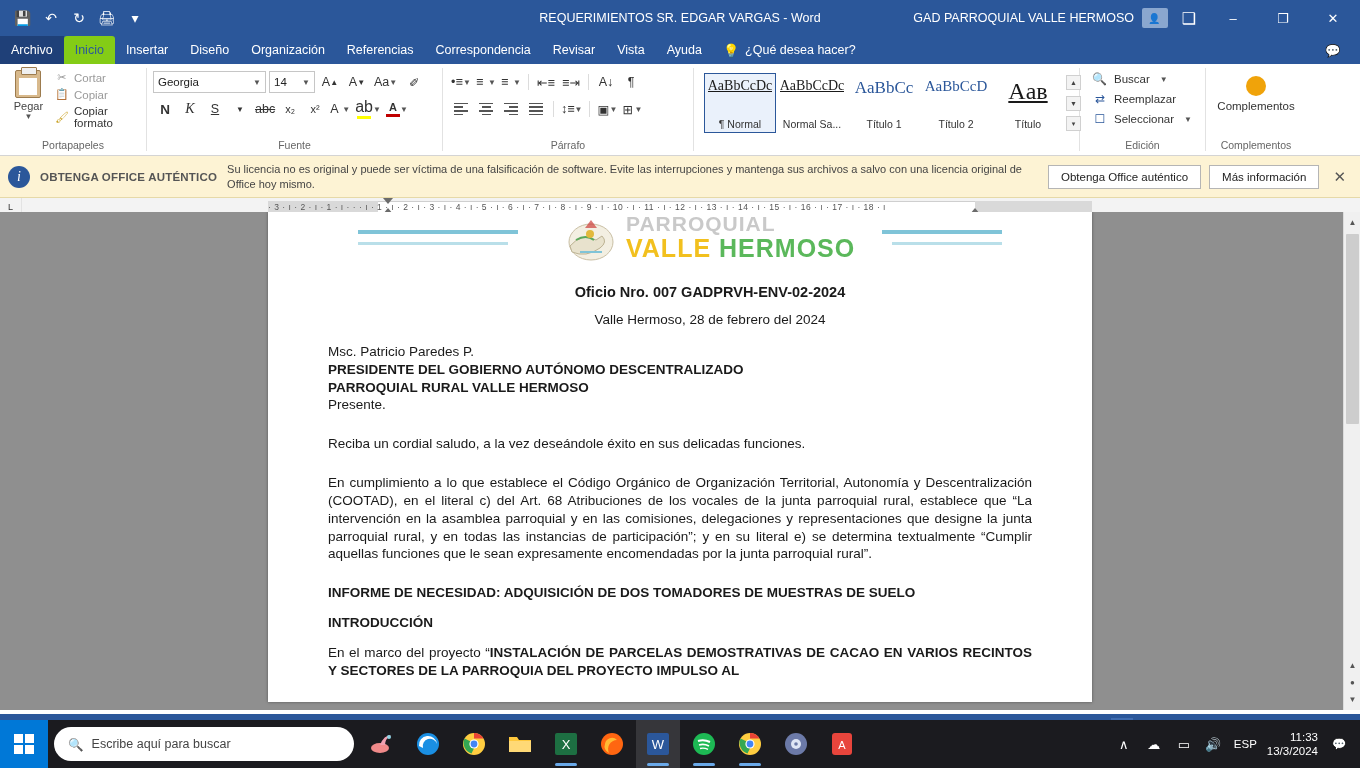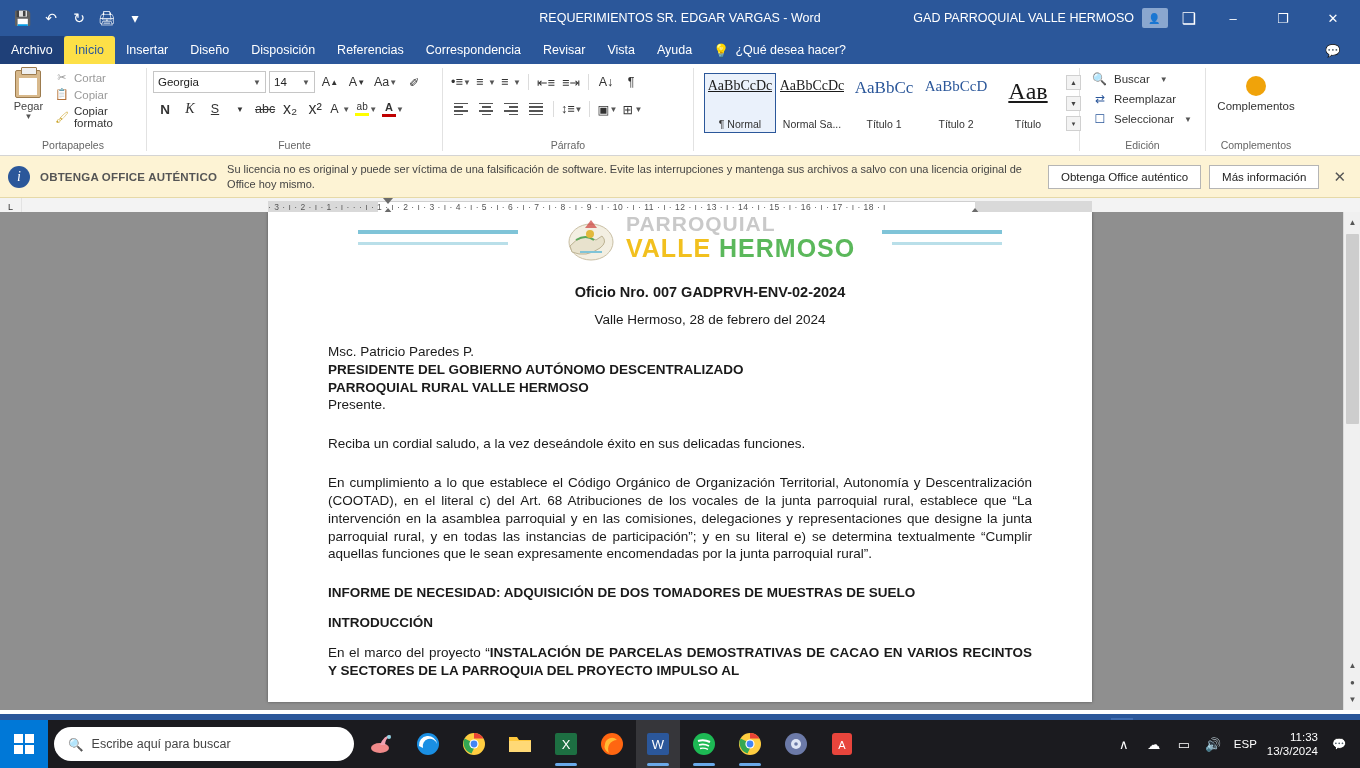--- a/index.html
+++ b/index.html
@@ -44,21 +44,21 @@
 
   
   .tabbar {
     height: 28px; background: #2b579a; display: flex; align-items: stretch;
     font-size: 12.5px; color: #ffffff; position: relative;
   }
   .tab {
     padding: 0 11px; display: flex; align-items: center; color: #fff;
   }
   .tab.file { background: #1f4078; }
-  .tab.active { background: #fde047; color: #2b579a; border-radius: 3px 3px 0 0; }
+  .tab.active { background: #84cc16; color: #2b579a; border-radius: 3px 3px 0 0; }
   .tellme { display: flex; align-items: center; gap: 6px; padding: 0 10px; color: #fff; font-size: 12.5px; }
   .bulb { font-size: 13px; }
   .tabbar-right { margin-left: auto; display: flex; align-items: center; padding-right: 10px; }
 
   
   .ribbon {
     height: 92px; background: #ffffff; border-bottom: 1px solid #d4d4d4;
     display: flex; align-items: stretch; position: relative;
   }
   .rgroup { position: relative; display: flex; flex-direction: column; }
@@ -103,21 +103,21 @@
   }
   .caret { margin-left: auto; font-size: 8px; color: #555; }
   .ic {
     min-width: 24px; height: 22px; display: flex; align-items: center; justify-content: center;
     font-size: 12.5px; color: #333; border-radius: 2px; padding: 0 2px;
   }
   .ic.bold { font-weight: bold; font-size: 13.5px; }
   .ic.ital { font-style: italic; font-family: "Liberation Serif", serif; font-size: 14px; }
   .ic.und { text-decoration: underline; }
   .ic.strike { text-decoration: line-through; text-align: right; }
-  .ic.sub { font-size: 16px; }
+  .ic.sub { font-size: 11px; }
   .font-row2 { display: flex; align-items: center; gap: 1px; }
   .colbar { display: flex; flex-direction: column; align-items: center; line-height: 1; }
   .colbar .swatch { width: 14px; height: 3px; margin-top: 1px; }
 
   
   .p-row { display: flex; align-items: center; gap: 1px; margin-bottom: 5px; }
   .p-sep { width: 1px; height: 16px; background: #dcdcdc; margin: 0 4px; }
   .lines-icon { display: inline-flex; flex-direction: column; gap: 2px; }
   .lines-icon i { display: block; height: 1.6px; background: #555; }
 
@@ -280,21 +280,21 @@
       <div class="win-btn">❐</div>
       <div class="win-btn close">✕</div>
     </div>
   </div>
 
   <div class="tabbar">
     <div class="tab file">Archivo</div>
     <div class="tab active">Inicio</div>
     <div class="tab">Insertar</div>
     <div class="tab">Diseño</div>
-    <div class="tab">Disposición</div>
+    <div class="tab">Organización</div>
     <div class="tab">Referencias</div>
     <div class="tab">Correspondencia</div>
     <div class="tab">Revisar</div>
     <div class="tab">Vista</div>
     <div class="tab">Ayuda</div>
     <div class="tellme">
       <span class="bulb">💡</span>
       <span>¿Qué desea hacer?</span>
     </div>
     <div class="tabbar-right">
@@ -364,21 +364,21 @@
           <div class="ic sub">x₂</div>
           <div class="ic sub">x²</div>
           <div class="ic">
             <span class="colbar">
                 <span>A</span>
               </span>
             <span class="caret">▼</span>
           </div>
           <div class="ic">
             <span class="colbar">
-              <span style="font-size:10px">ab</span>
+              <span style="font-size:16px">ab</span>
               <span class="swatch" style="background:#ffff00"></span>
             </span>
             <span class="caret">▼</span>
           </div>
           <div class="ic">
             <span class="colbar">
               <span style="font-size:11px;font-weight:bold">A</span>
               <span class="swatch" style="background:#c00000"></span>
             </span>
             <span class="caret">▼</span>

